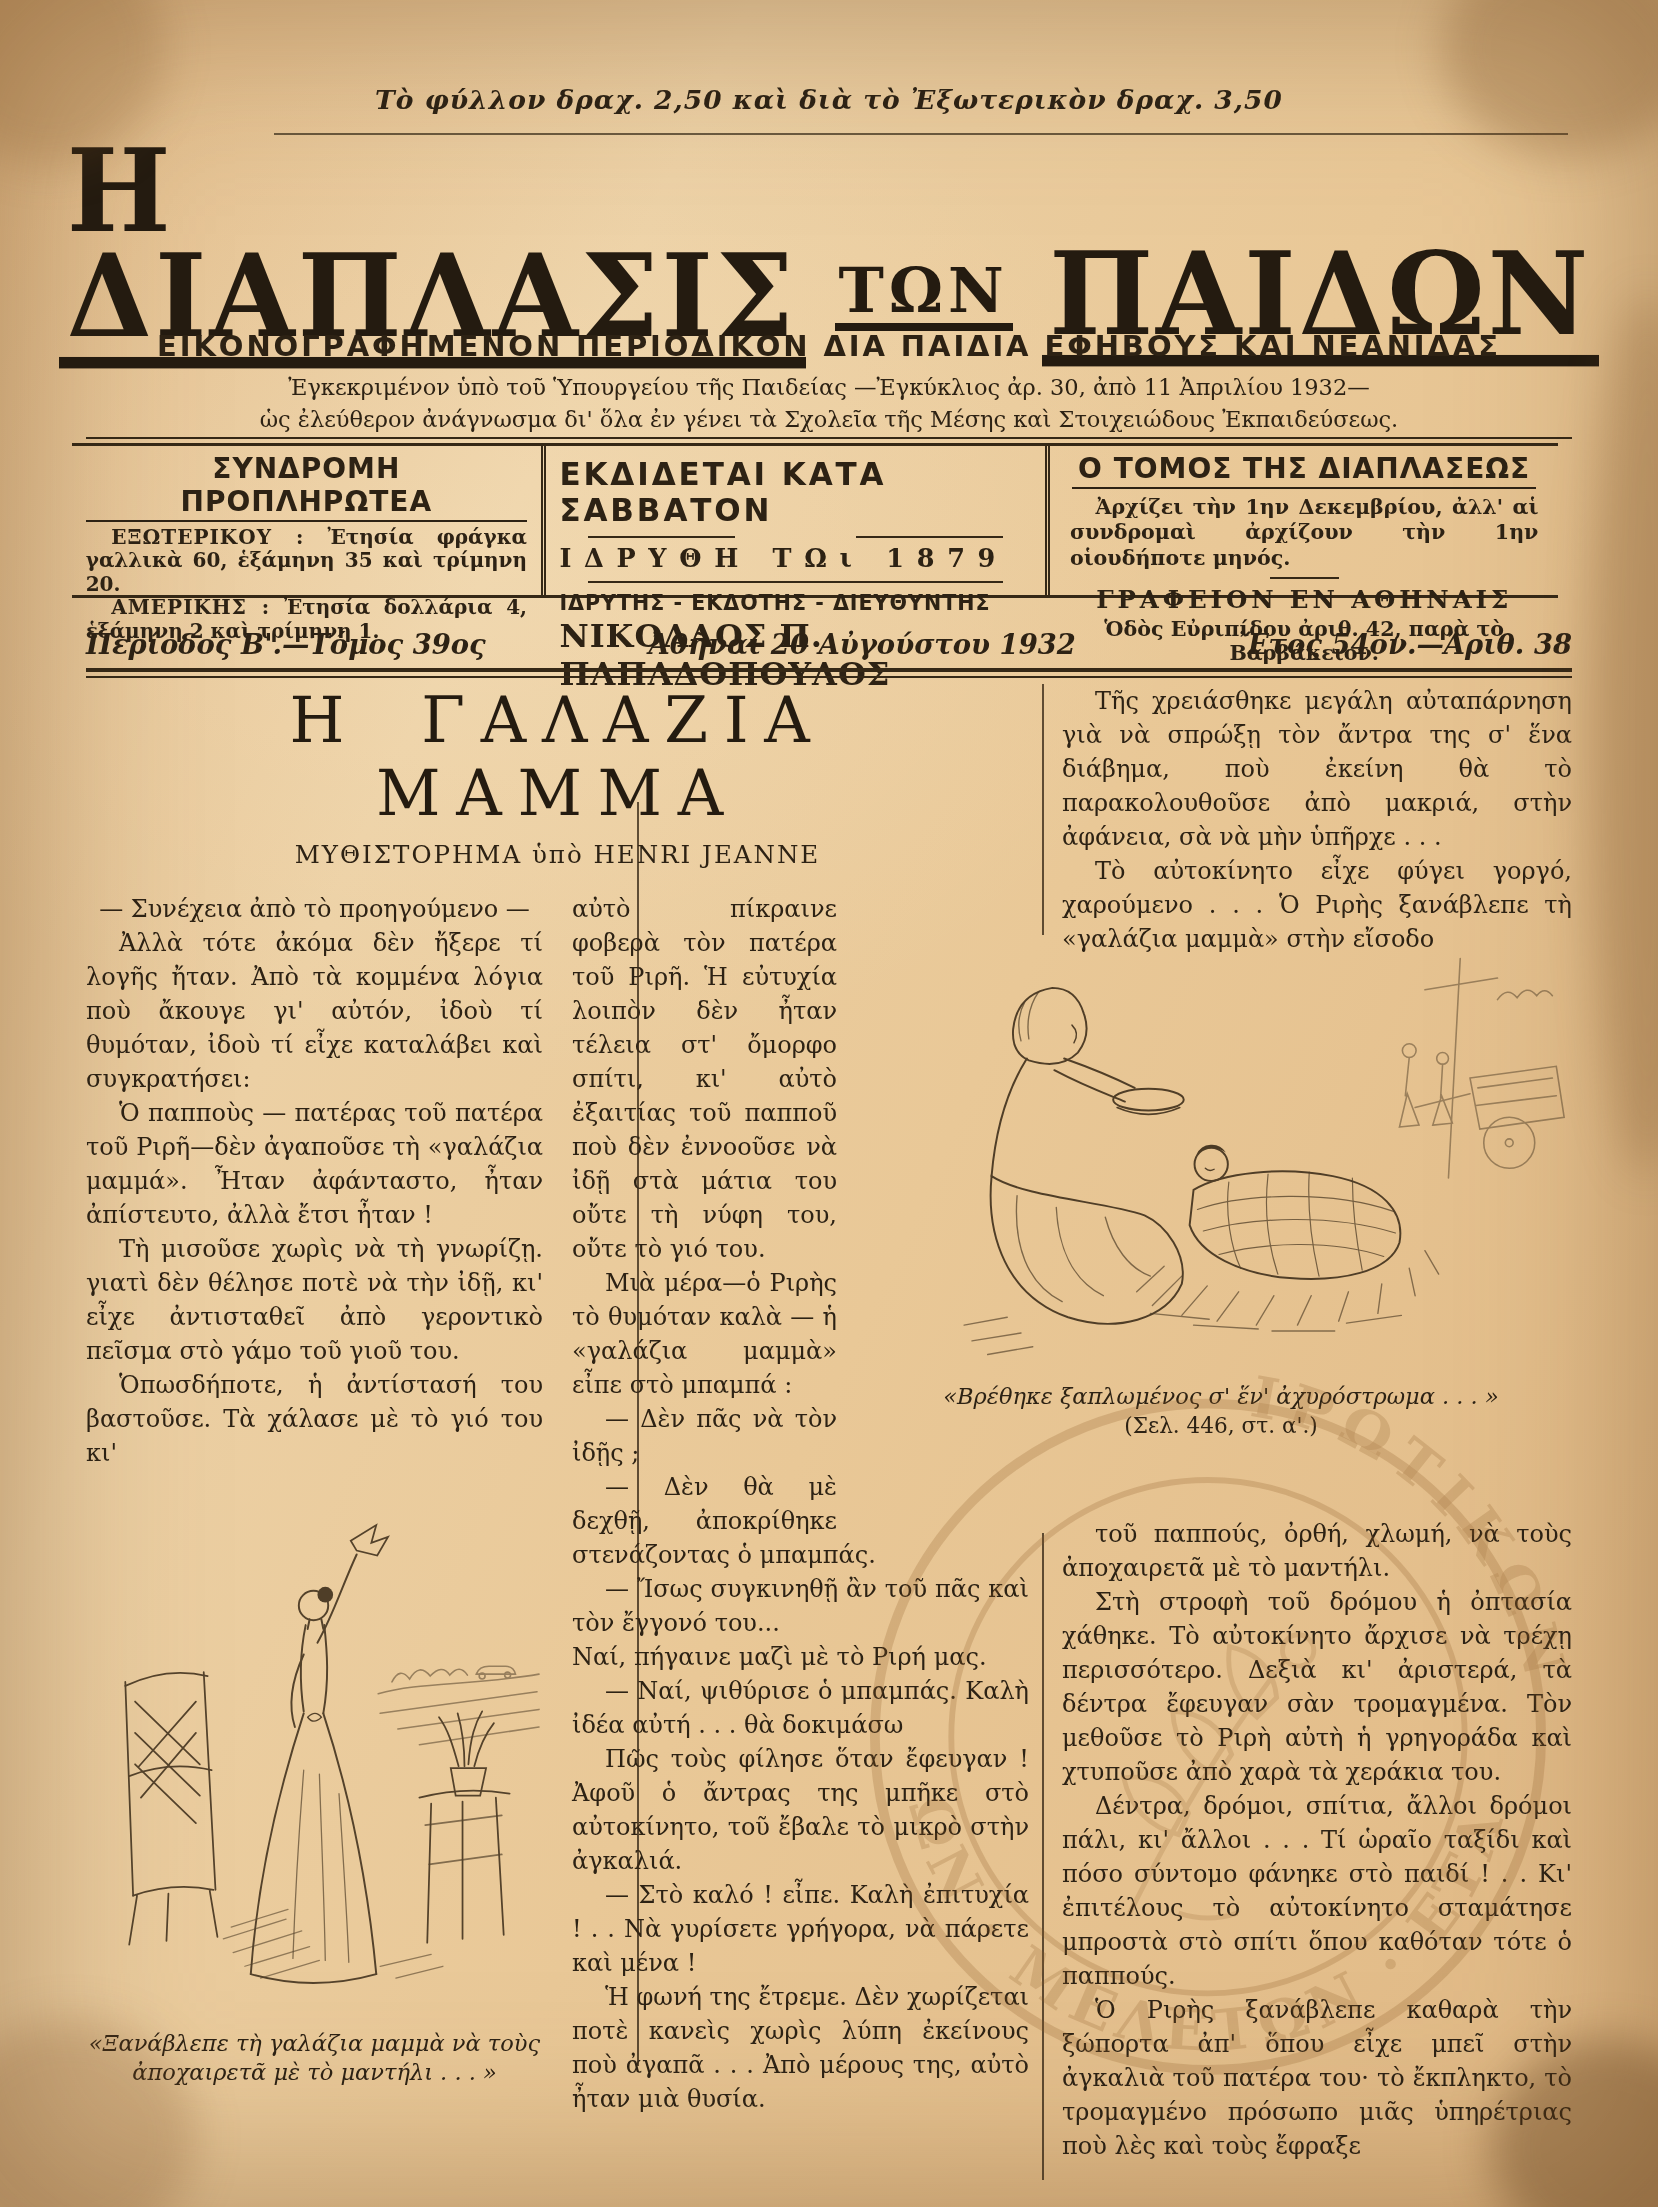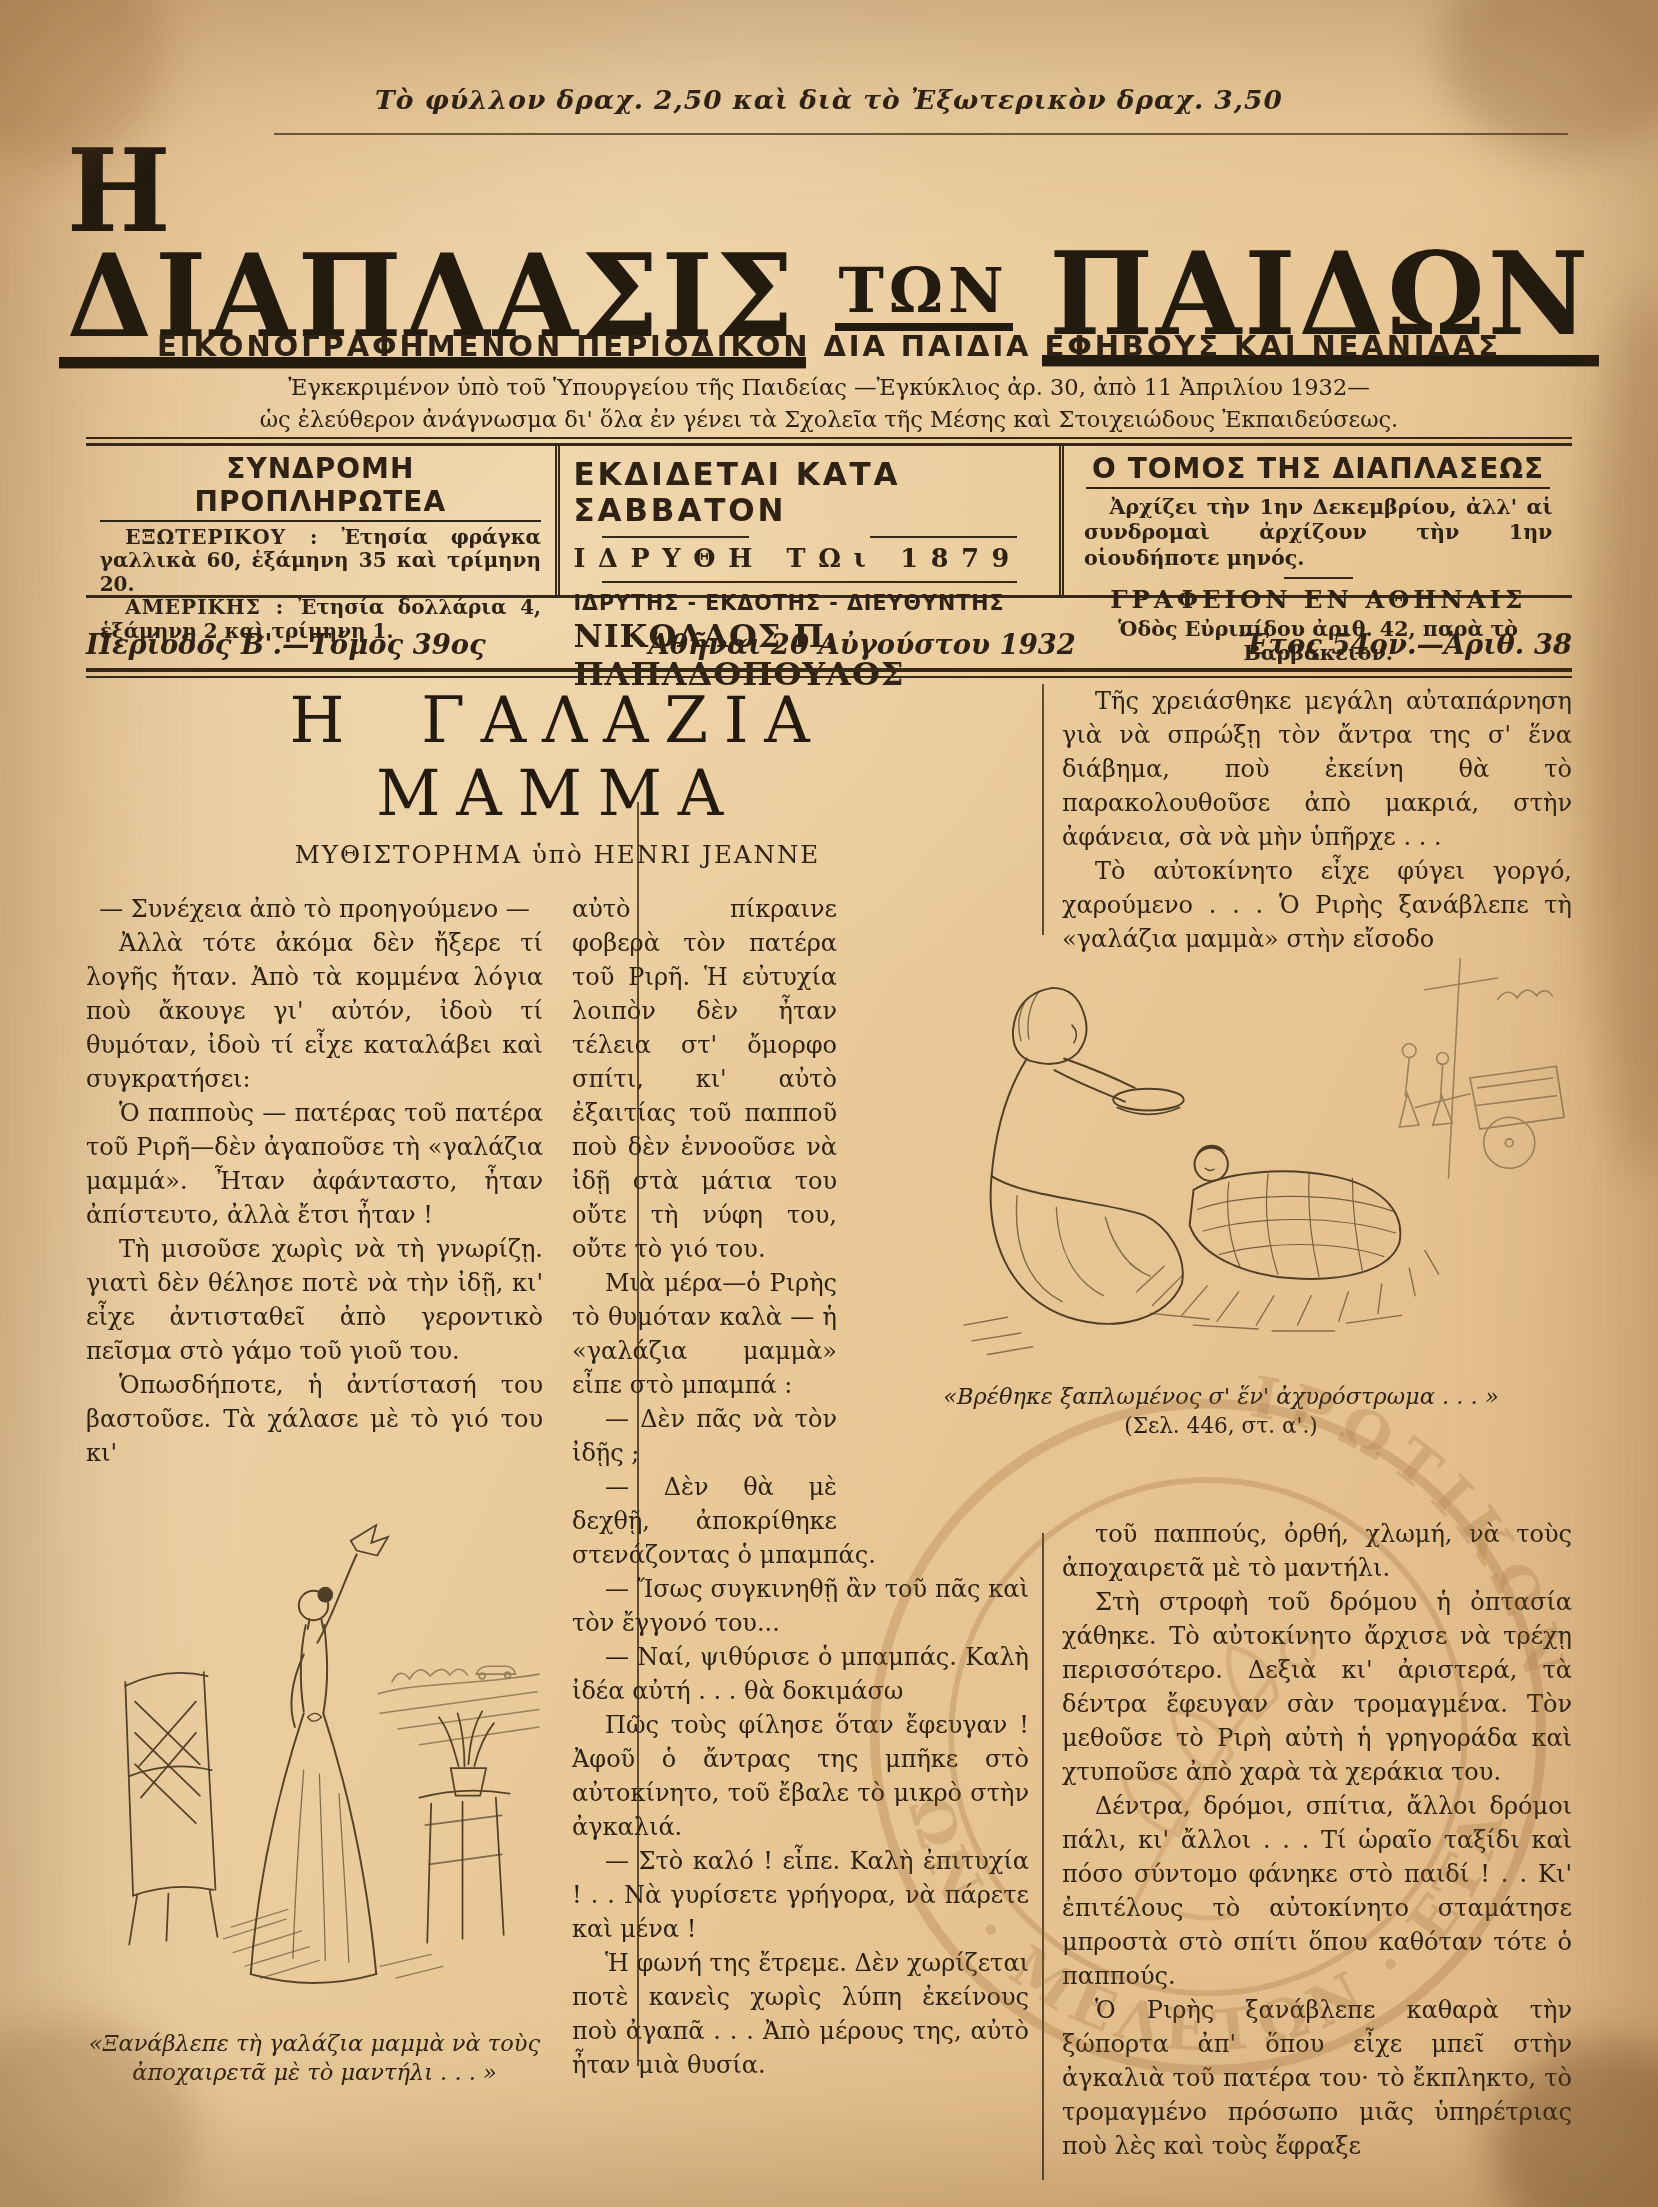--- a/index.html
+++ b/index.html
@@ -24,21 +24,21 @@
               align-items:flex-end; gap:29px; color:#241b10; }
   .mh-big { font-weight:bold; font-size:110px; line-height:.92; letter-spacing:2.9px;
             border-bottom:11.8px solid #241b10; padding:0 7.8px 7.8px; transform:scaleY(1.04); }
   .mh-small { font-weight:bold; font-size:61px; line-height:.9; letter-spacing:4.9px;
               border-bottom:8.8px solid #241b10; padding:0 3.9px 3.9px; margin-bottom:33px; }
   .subtitle { top:329px; left:0; width:100%; text-align:center;
               font-family:"DejaVu Sans", sans-serif; font-weight:bold; font-size:29px; letter-spacing:2.9px; }
   .approval { left:0; width:100%; text-align:center; font-size:22.5px; }
 
   
-  .infobar { top:443px; left:86px; width:1486px; height:155px;
+  .infobar { top:443px; left:72px; width:1486px; height:155px;
              border-top:3.9px solid #352816; border-bottom:3.9px solid #352816; display:flex; }
   .ib-col { padding:5.9px 13.7px 3.9px; }
   .ib-left { width:469px; }
   .ib-mid { width:510px; border-left:5.9px double #352816; border-right:5.9px double #352816; text-align:left; }
   .ib-right { width:508px; text-align:center; }
   .ib-head { font-family:"DejaVu Sans", sans-serif; font-weight:bold; font-size:28px; letter-spacing:1px;
              display:inline-block; border-bottom:2.9px solid #2d2214; padding:0 5.9px 2px; }
   .ib-left { text-align:center; }
   .sub-items { text-align:justify; margin-top:3.9px; }
   .sub-item { font-weight:bold; font-size:20px; line-height:23.5px; text-indent:25.5px; }
@@ -210,20 +210,21 @@
 
       </div>
 
       <div class="col" id="col2">
         <div class="fig-wrap-spacer"></div>
         <p class="noindent">αὐτὸ πίκραινε φοβερὰ τὸν πατέρα τοῦ Ριρῆ. Ἡ εὐτυχία λοιπὸν δὲν ἦταν τέλεια στ' ὄμορφο σπίτι, κι' αὐτὸ ἐξαιτίας τοῦ παπποῦ ποὺ δὲν ἐννοοῦσε νὰ ἰδῇ στὰ μάτια του οὔτε τὴ νύφη του, οὔτε τὸ γιό του.</p>
         <p>Μιὰ μέρα—ὁ Ριρὴς τὸ θυμόταν καλὰ — ἡ «γαλάζια μαμμὰ» εἶπε στὸ μπαμπά :</p>
         <p>— Δὲν πᾶς νὰ τὸν ἰδῇς ;</p>
         <p>— Δὲν θὰ μὲ δεχθῇ, ἀποκρίθηκε στενάζοντας ὁ μπαμπάς.</p>
         <p>— Ἴσως συγκινηθῇ ἂν τοῦ πᾶς καὶ τὸν ἔγγονό του...</p>
+        <p class="noindent">Ναί, πήγαινε μαζὶ μὲ τὸ Ριρή μας.</p>
         <p>— Ναί, ψιθύρισε ὁ μπαμπάς. Καλὴ ἰδέα αὐτή . . . θὰ δοκιμάσω</p>
         <p>Πῶς τοὺς φίλησε ὅταν ἔφευγαν ! Ἀφοῦ ὁ ἄντρας της μπῆκε στὸ αὐτοκίνητο, τοῦ ἔβαλε τὸ μικρὸ στὴν ἀγκαλιά.</p>
         <p>— Στὸ καλό ! εἶπε. Καλὴ ἐπιτυχία ! . .  Νὰ γυρίσετε γρήγορα, νὰ πάρετε καὶ μένα !</p>
         <p>Ἡ φωνή της ἔτρεμε. Δὲν χωρίζεται ποτὲ κανεὶς χωρὶς λύπη ἐκείνους ποὺ ἀγαπᾶ . . .  Ἀπὸ μέρους της, αὐτὸ ἦταν μιὰ θυσία.</p>
       </div>
     </div>
 
     <div id="col3">
       <p class="noindent">Τῆς χρειάσθηκε μεγάλη αὐταπάρνηση γιὰ νὰ σπρώξῃ τὸν ἄντρα της σ' ἕνα διάβημα, ποὺ ἐκείνη θὰ τὸ παρακολουθοῦσε ἀπὸ μακριά, στὴν ἀφάνεια, σὰ νὰ μὴν ὑπῆρχε . . .</p>
       <p>Τὸ αὐτοκίνητο εἶχε φύγει γοργό, χαρούμενο . . .  Ὁ Ριρὴς ξανάβλεπε τὴ «γαλάζια μαμμὰ» στὴν εἴσοδο</p>

